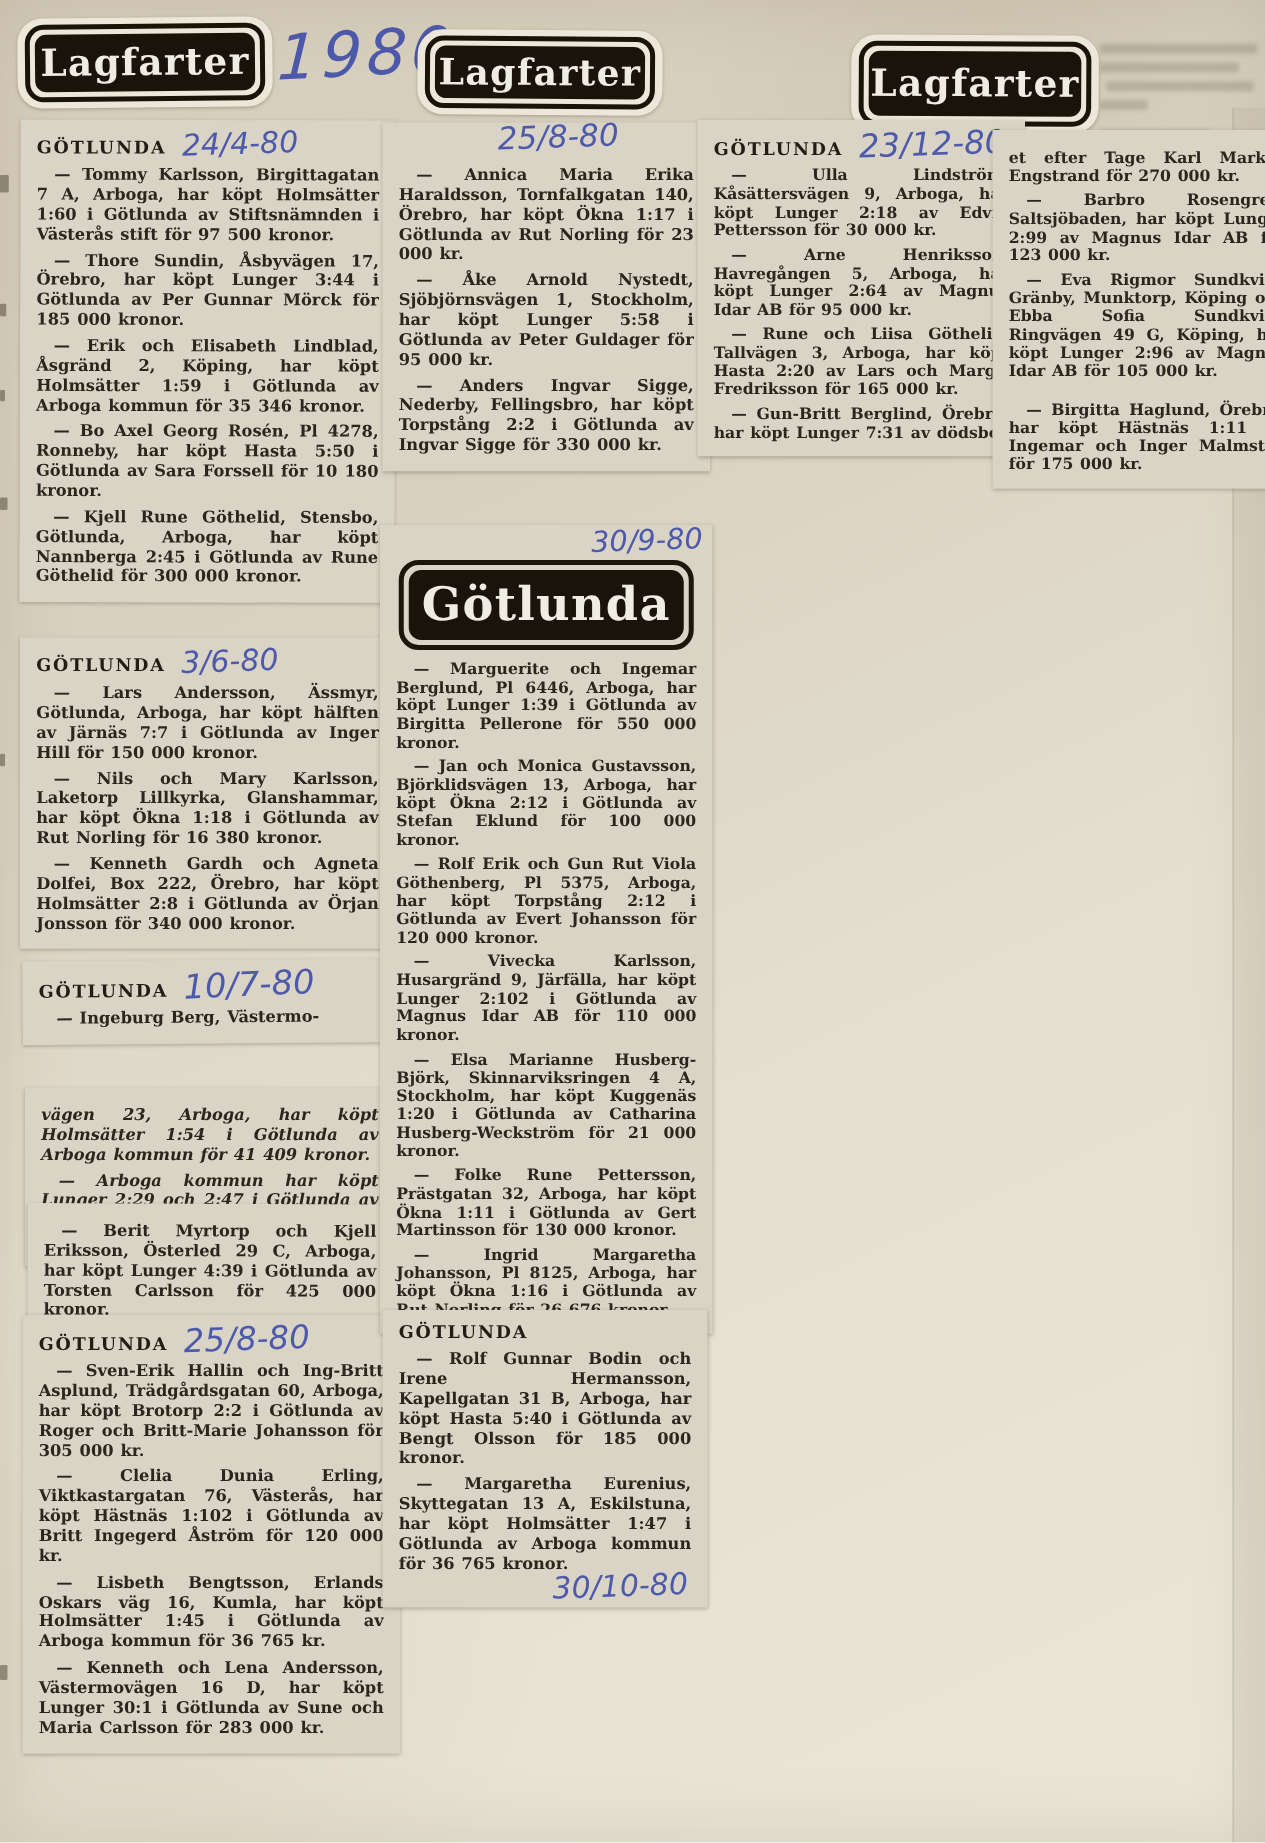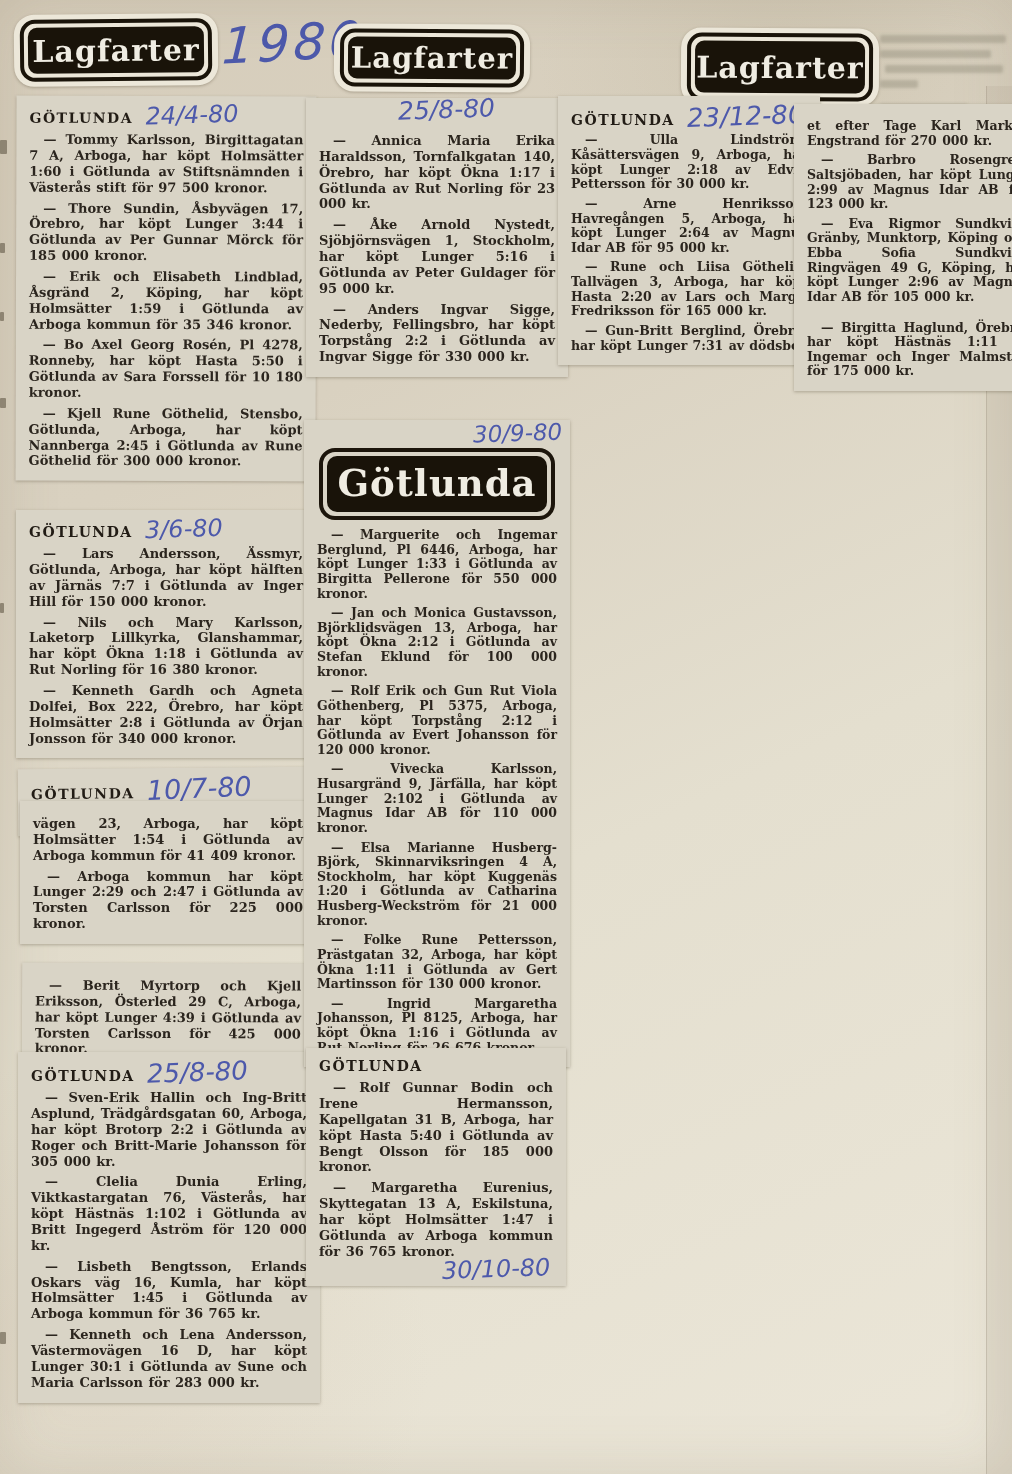--- a/index.html
+++ b/index.html
@@ -59,21 +59,21 @@
   .clip-head { display:flex; align-items:baseline; gap:12px; margin-bottom:2px; }
   .gh { font-size:14px; letter-spacing:1.5px; color:#221c15; }
   .date { font-size:24px; transform:rotate(-2deg); line-height:.8; }
   .np { margin:5px 0 0; text-indent:14px; text-align:justify; }
   .np.cont { text-indent:0; }
 
   #c1a { left:16px;  top:96px;   width:274px; transform:rotate(.15deg); }
   #c1b { left:16px;  top:510px;  width:274px; }
   #c1c1{ left:18px;  top:768px;  width:266px; transform:rotate(-.5deg); }
   #c1c1 .date { font-size:27px; }
-  #c1c2{ left:20px;  top:801px;  width:270px; }
+  #c1c2{ left:20px;  top:870px;  width:270px;font-style:italic; }
   #c1c3{ left:22px;  top:963px;  width:266px; transform:rotate(.2deg); }
   #c1d { left:18px;  top:1052px; width:276px; }
   #c1d .date { font-size:26px; }
 
   #c2a { left:306px; top:98px;  width:236px; padding-top:30px; }
   #c2a .date { position:absolute; top:2px; left:92px; font-size:25px; }
   #c2b { left:304px; top:420px; width:240px; padding-top:26px; }
   #c2b .date { position:absolute; top:4px; right:8px; font-size:23px; }
   .glogo { border:4px solid #1c150b; border-radius:16px; padding:4px; margin:2px 2px 8px; }
   .glogo .logo-box { height:56px; border-radius:10px; }
@@ -194,34 +194,34 @@
         <p class="np">— Clelia Dunia Erling, Viktkastargatan 76, Västerås, har köpt Hästnäs 1:102 i Götlunda av Britt Ingegerd Åström för 120 000 kr.</p>
         <p class="np">— Lisbeth Bengtsson, Erlands Oskars väg 16, Kumla, har köpt Holmsätter 1:45 i Götlunda av Arboga kommun för 36 765 kr.</p>
         <p class="np">— Kenneth och Lena Andersson, Västermovägen 16 D, har köpt Lunger 30:1 i Götlunda av Sune och Maria Carlsson för 283 000 kr.</p>
       </div>
   </div>
 
   <div class="clip" id="c2a">
     <span class="hw date">25/8-80</span>
     <div class="clip-body">
         <p class="np">— Annica Maria Erika Haraldsson, Tornfalkgatan 140, Örebro, har köpt Ökna 1:17 i Götlunda av Rut Norling för 23 000 kr.</p>
-        <p class="np">— Åke Arnold Nystedt, Sjöbjörnsvägen 1, Stockholm, har köpt Lunger 5:16 i Götlunda av Peter Guldager för 95 000 kr.</p>
+        <p class="np">— Åke Arnold Nystedt, Sjöbjörnsvägen 1, Stockholm, har köpt Lunger 5:58 i Götlunda av Peter Guldager för 95 000 kr.</p>
         <p class="np">— Anders Ingvar Sigge, Nederby, Fellingsbro, har köpt Torpstång 2:2 i Götlunda av Ingvar Sigge för 330 000 kr.</p>
       </div>
   </div>
 
   <div class="clip dense" id="c2b">
     <span class="hw date">30/9-80</span>
     <div class="glogo">
       <div class="logo-box">
         <span class="logo-text">Götlunda</span>
       </div>
     </div>
     <div class="clip-body">
-        <p class="np">— Marguerite och Ingemar Berglund, Pl 6446, Arboga, har köpt Lunger 1:33 i Götlunda av Birgitta Pellerone för 550 000 kronor.</p>
+        <p class="np">— Marguerite och Ingemar Berglund, Pl 6446, Arboga, har köpt Lunger 1:39 i Götlunda av Birgitta Pellerone för 550 000 kronor.</p>
         <p class="np">— Jan och Monica Gustavsson, Björklidsvägen 13, Arboga, har köpt Ökna 2:12 i Götlunda av Stefan Eklund för 100 000 kronor.</p>
         <p class="np">— Rolf Erik och Gun Rut Viola Göthenberg, Pl 5375, Arboga, har köpt Torpstång 2:12 i Götlunda av Evert Johansson för 120 000 kronor.</p>
         <p class="np">— Vivecka Karlsson, Husargränd 9, Järfälla, har köpt Lunger 2:102 i Götlunda av Magnus Idar AB för 110 000 kronor.</p>
         <p class="np">— Elsa Marianne Husberg-Björk, Skinnarviksringen 4 A, Stockholm, har köpt Kuggenäs 1:20 i Götlunda av Catharina Husberg-Weckström för 21 000 kronor.</p>
         <p class="np">— Folke Rune Pettersson, Prästgatan 32, Arboga, har köpt Ökna 1:11 i Götlunda av Gert Martinsson för 130 000 kronor.</p>
         <p class="np">— Ingrid Margaretha Johansson, Pl 8125, Arboga, har köpt Ökna 1:16 i Götlunda av Rut Norling för 26 676 kronor.</p>
       </div>
   </div>
 
   <div class="clip" id="c2c">

